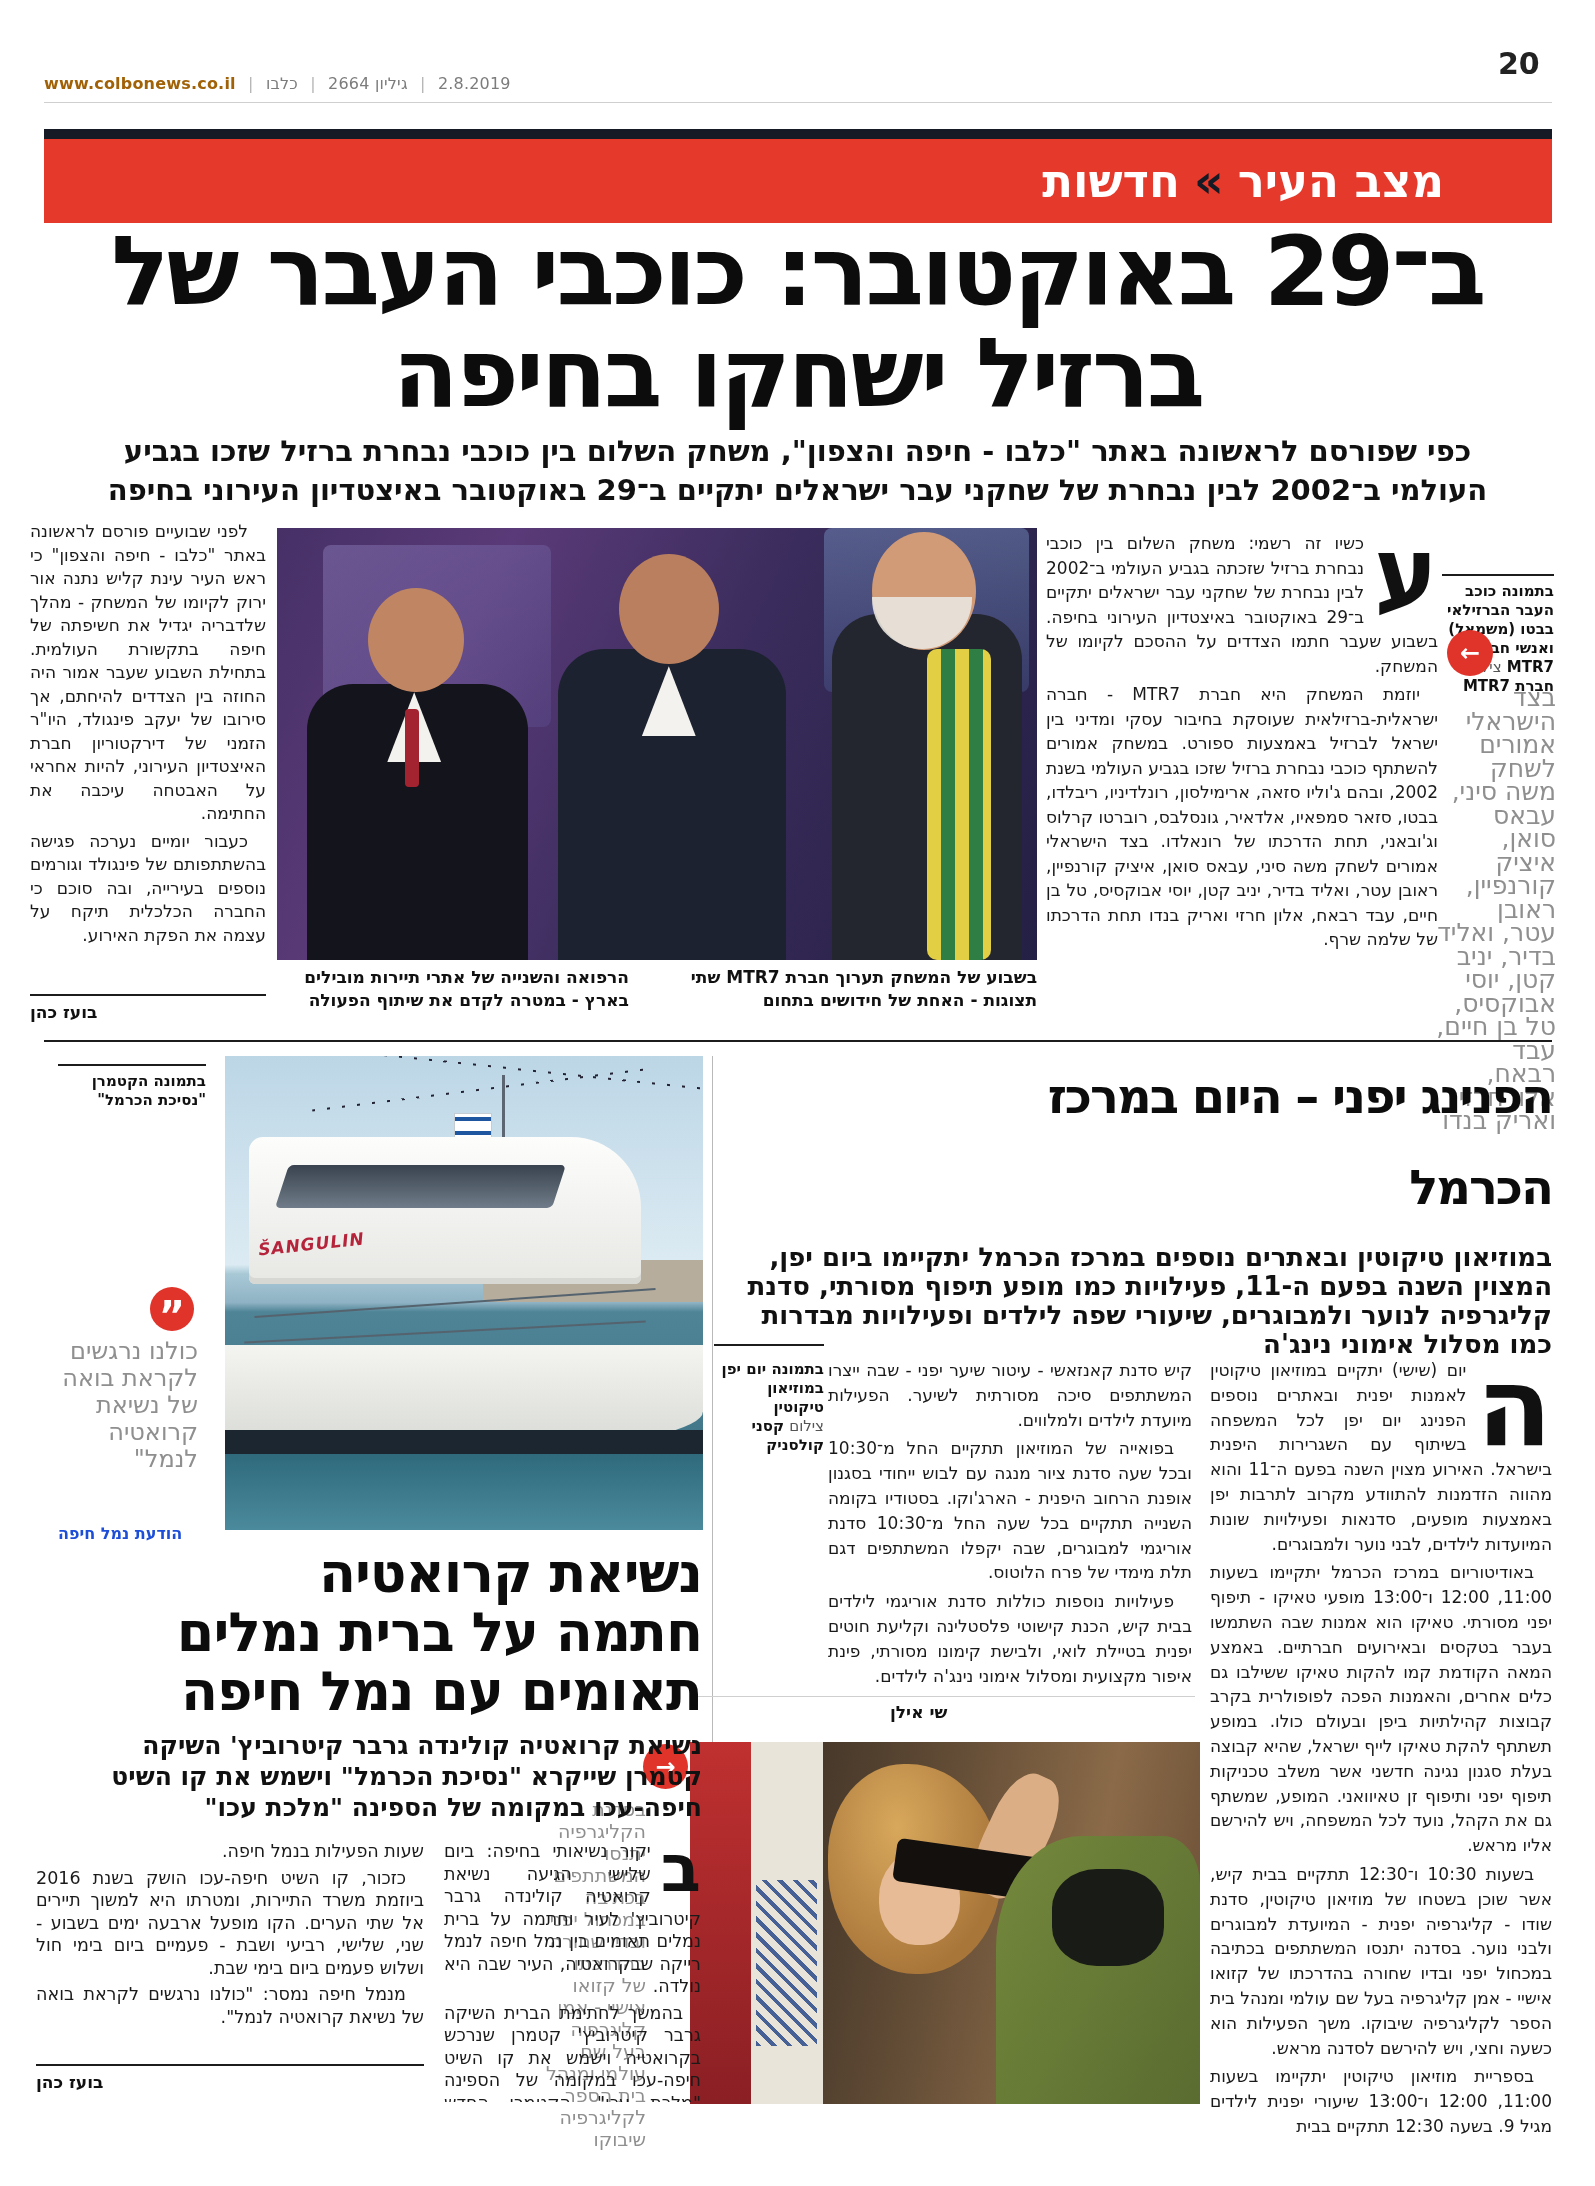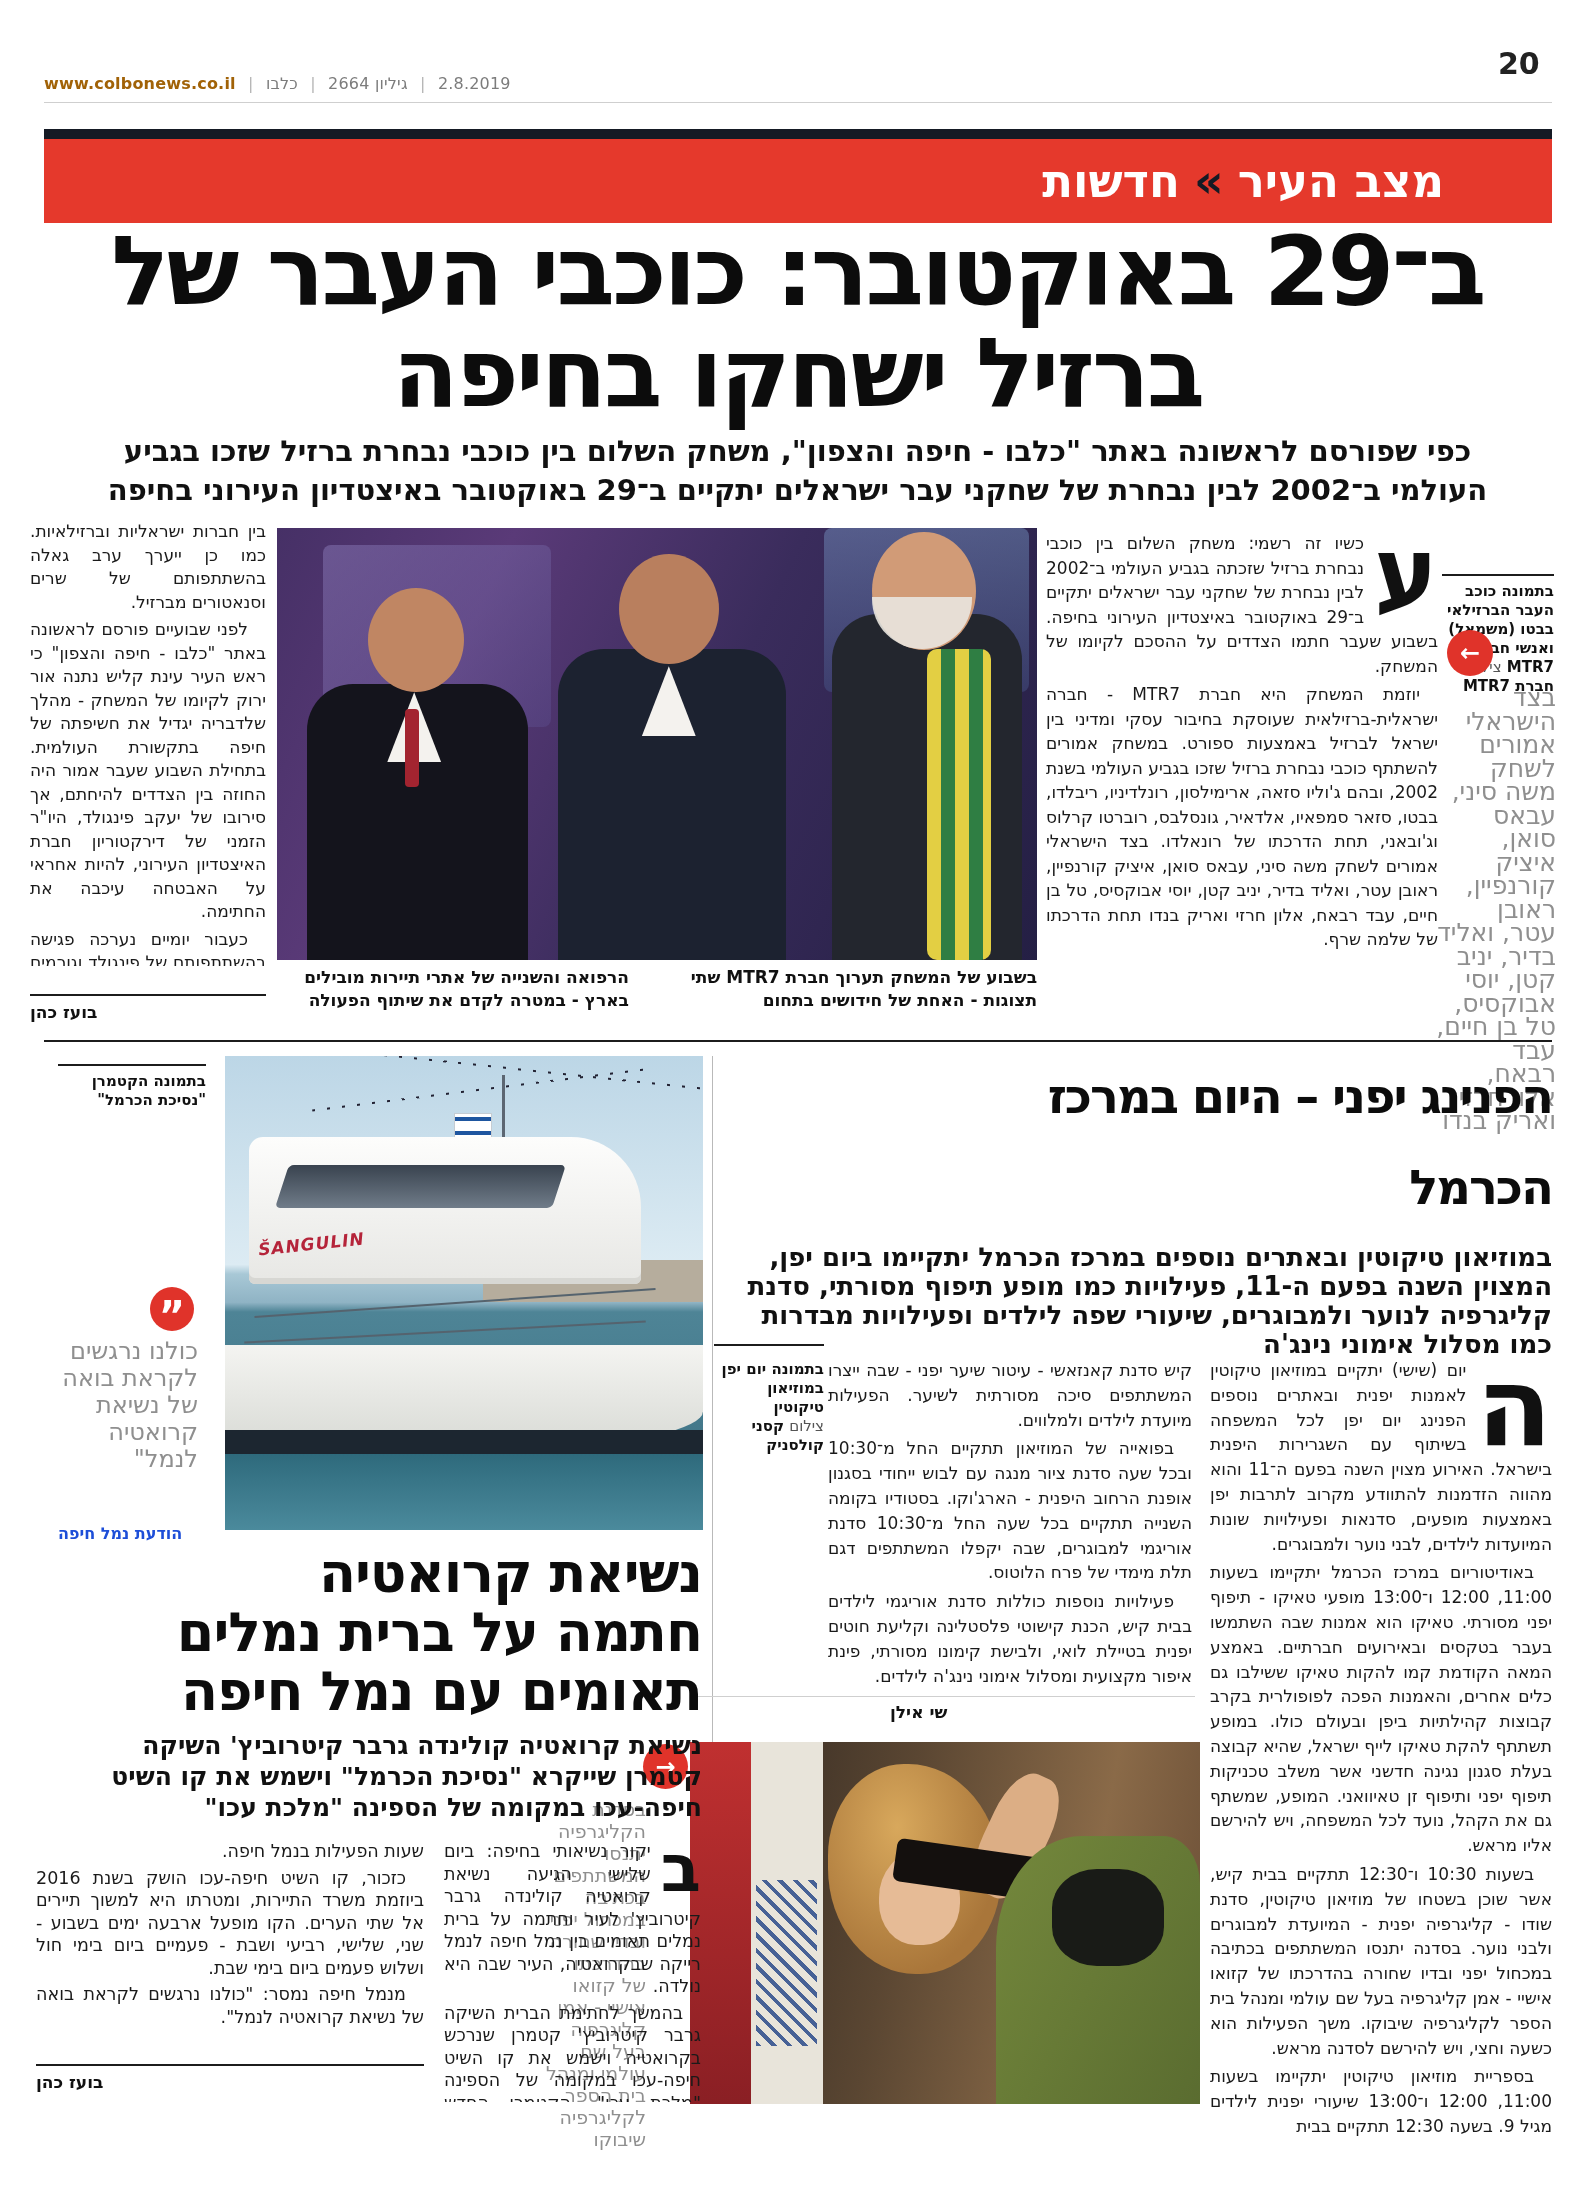--- a/index.html
+++ b/index.html
@@ -165,21 +165,20 @@
     <span>בתמונה כוכב העבר הברזילאי בבטו (משמאל) ואנשי חברת MTR7</span>
     <span class="lt">צילום</span>
     <span>חברת MTR7</span>
   </div>
   <div class="abs circ" style="left:1447px;top:630px;width:46px;height:46px;">
     <span>←</span>
   </div>
   <div class="abs pull pq1" style="left:1436px;top:686px;width:120px;">בצד הישראלי אמורים לשחק משה סיני, עבאס סואן, איציק קורנפיין, ראובן עטר, ואליד בדיר, יניב קטן, יוסי אבוקסיס, טל בן חיים, עבד רבאח, אלון חרזי ואריק בנדו</div>
 
   <div class="abs col c1l" style="left:30px;top:520px;width:236px;height:446px;">
-    <p>בין חברות ישראליות וברזילאיות. כמו כן ייערך ערב גאלה בהשתתפותם של שרים וסנאטורים מברזיל.</p>
     <p class="ind">לפני שבועיים פורסם לראשונה באתר "כלבו - חיפה והצפון" כי ראש העיר עינת קליש נתנה אור ירוק לקיומו של המשחק - מהלך שלדבריה יגדיל את חשיפתה של חיפה בתקשורת העולמית. בתחילת השבוע שעבר אמור היה החוזה בין הצדדים להיחתם, אך סירובו של יעקב פינגולד, היו"ר הזמני של דירקטוריון חברת האיצטדיון העירוני, להיות אחראי על האבטחה עיכבה את החתימה.</p>
     <p class="ind">כעבור יומיים נערכה פגישה בהשתתפותם של פינגולד וגורמים נוספים בעירייה, ובה סוכם כי החברה הכלכלית תיקח על עצמה את הפקת האירוע.</p>
   </div>
   <div class="abs rule-dark" style="left:30px;top:994px;width:236px;height:2px;"></div>
   <div class="abs author" style="left:30px;top:1002px;width:236px;">בועז כהן</div>
 
   <div class="abs photocap" style="left:640px;top:966px;width:397px;">בשבוע של המשחק תערוך חברת MTR7 שתי תצוגות - האחת של חידושים בתחום</div>
   <div class="abs photocap" style="left:287px;top:966px;width:342px;">הרפואה והשנייה של אתרי תיירות מובילים בארץ - במטרה לקדם את שיתוף הפעולה</div>
 
   <div class="abs rule-dark" style="left:44px;top:1040px;width:1508px;height:2px;"></div>

